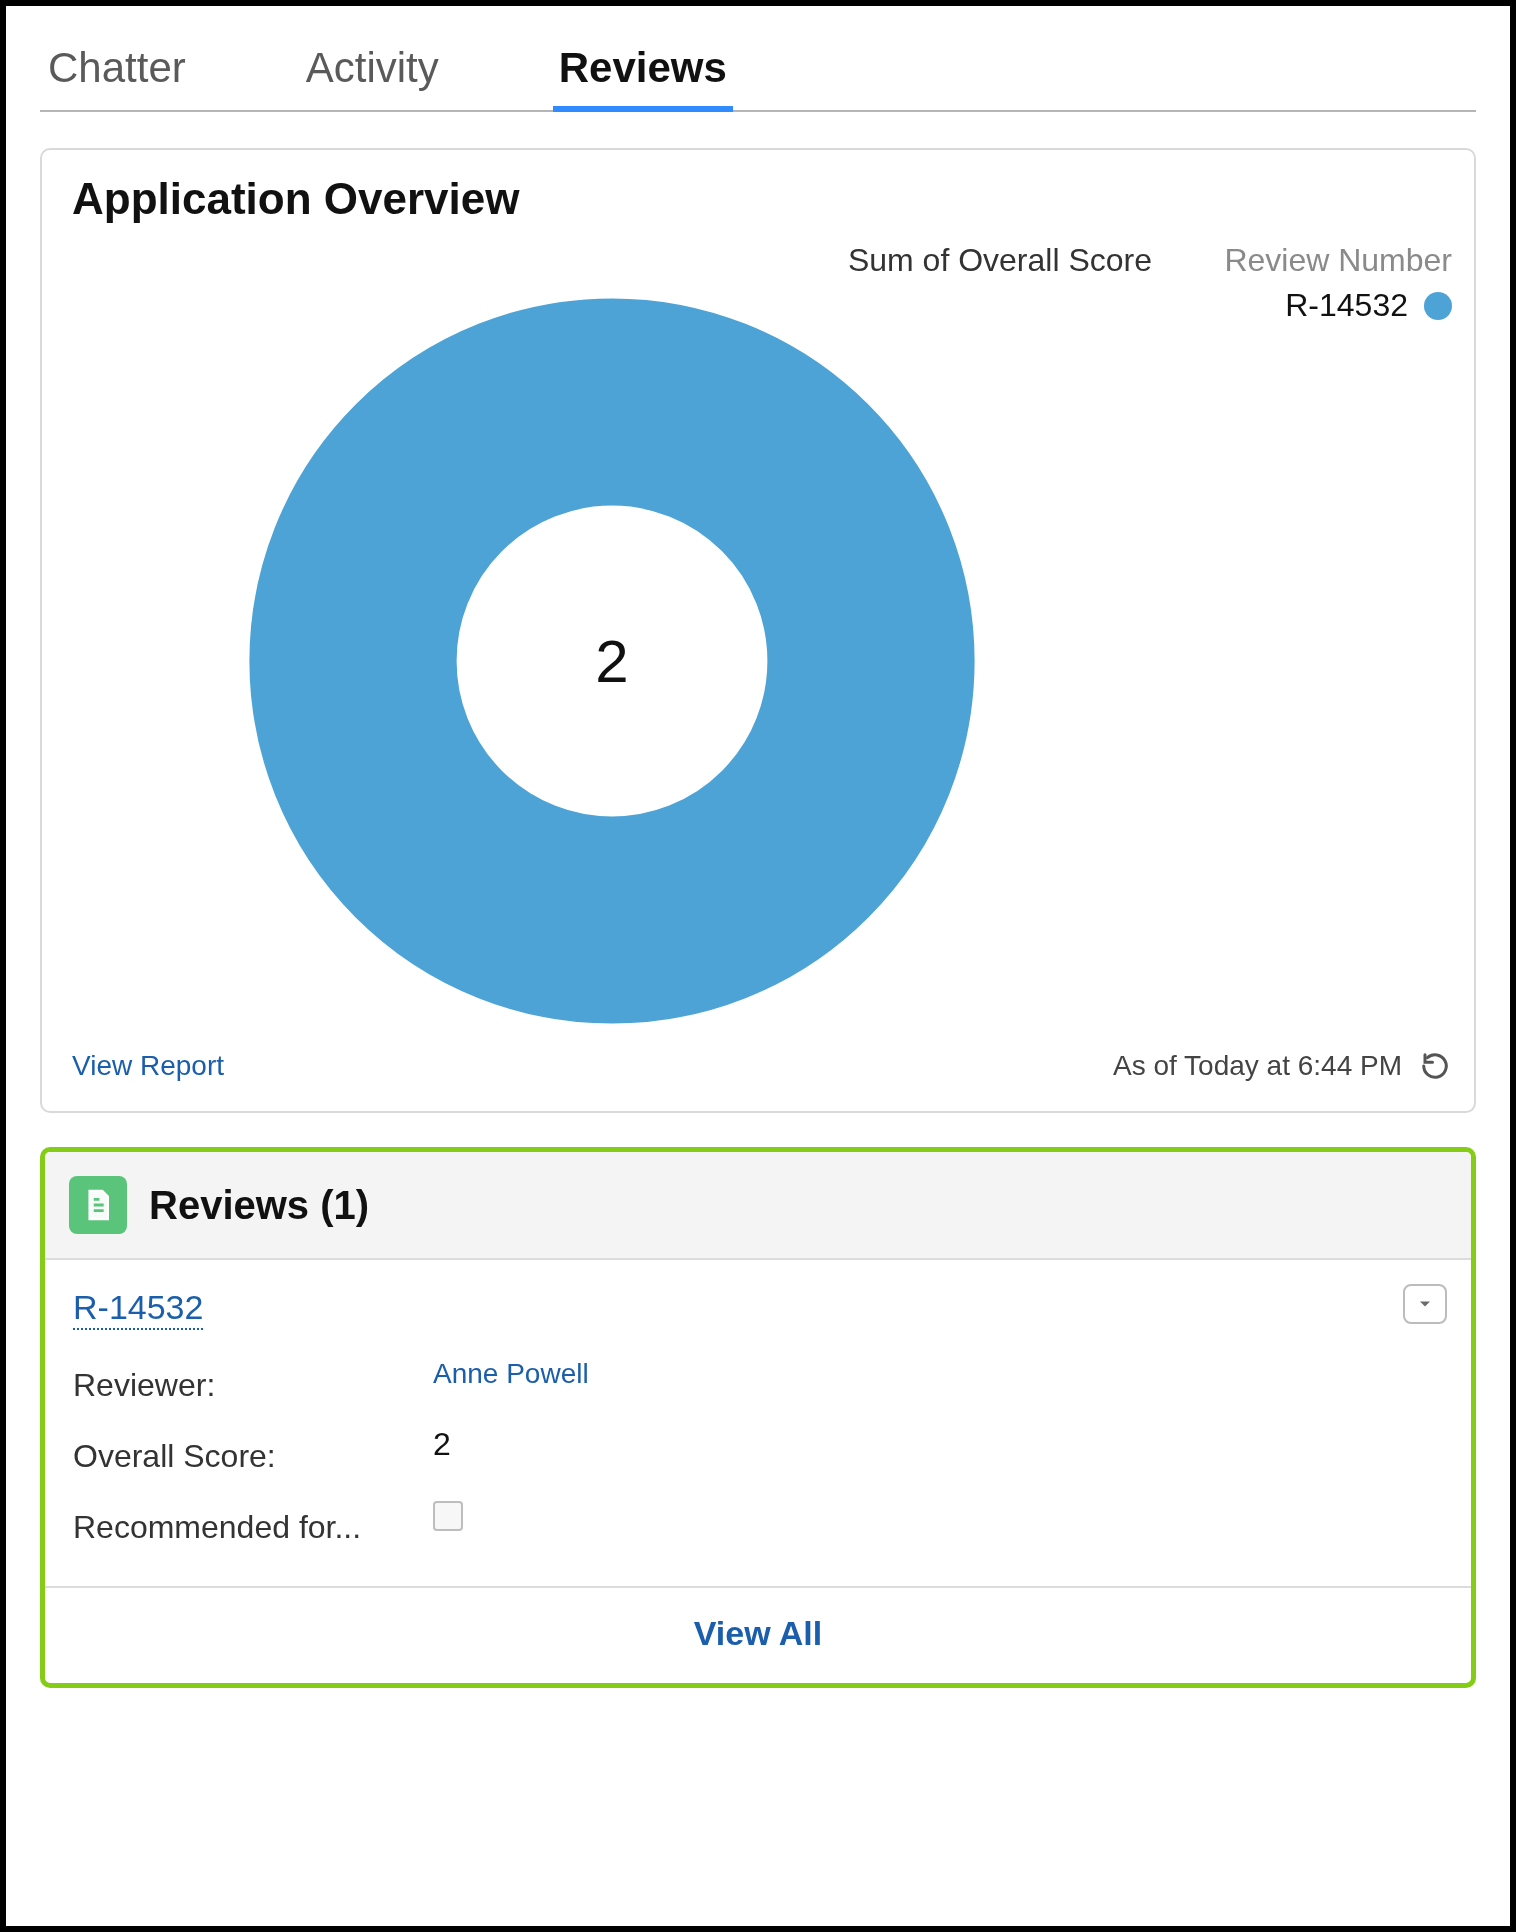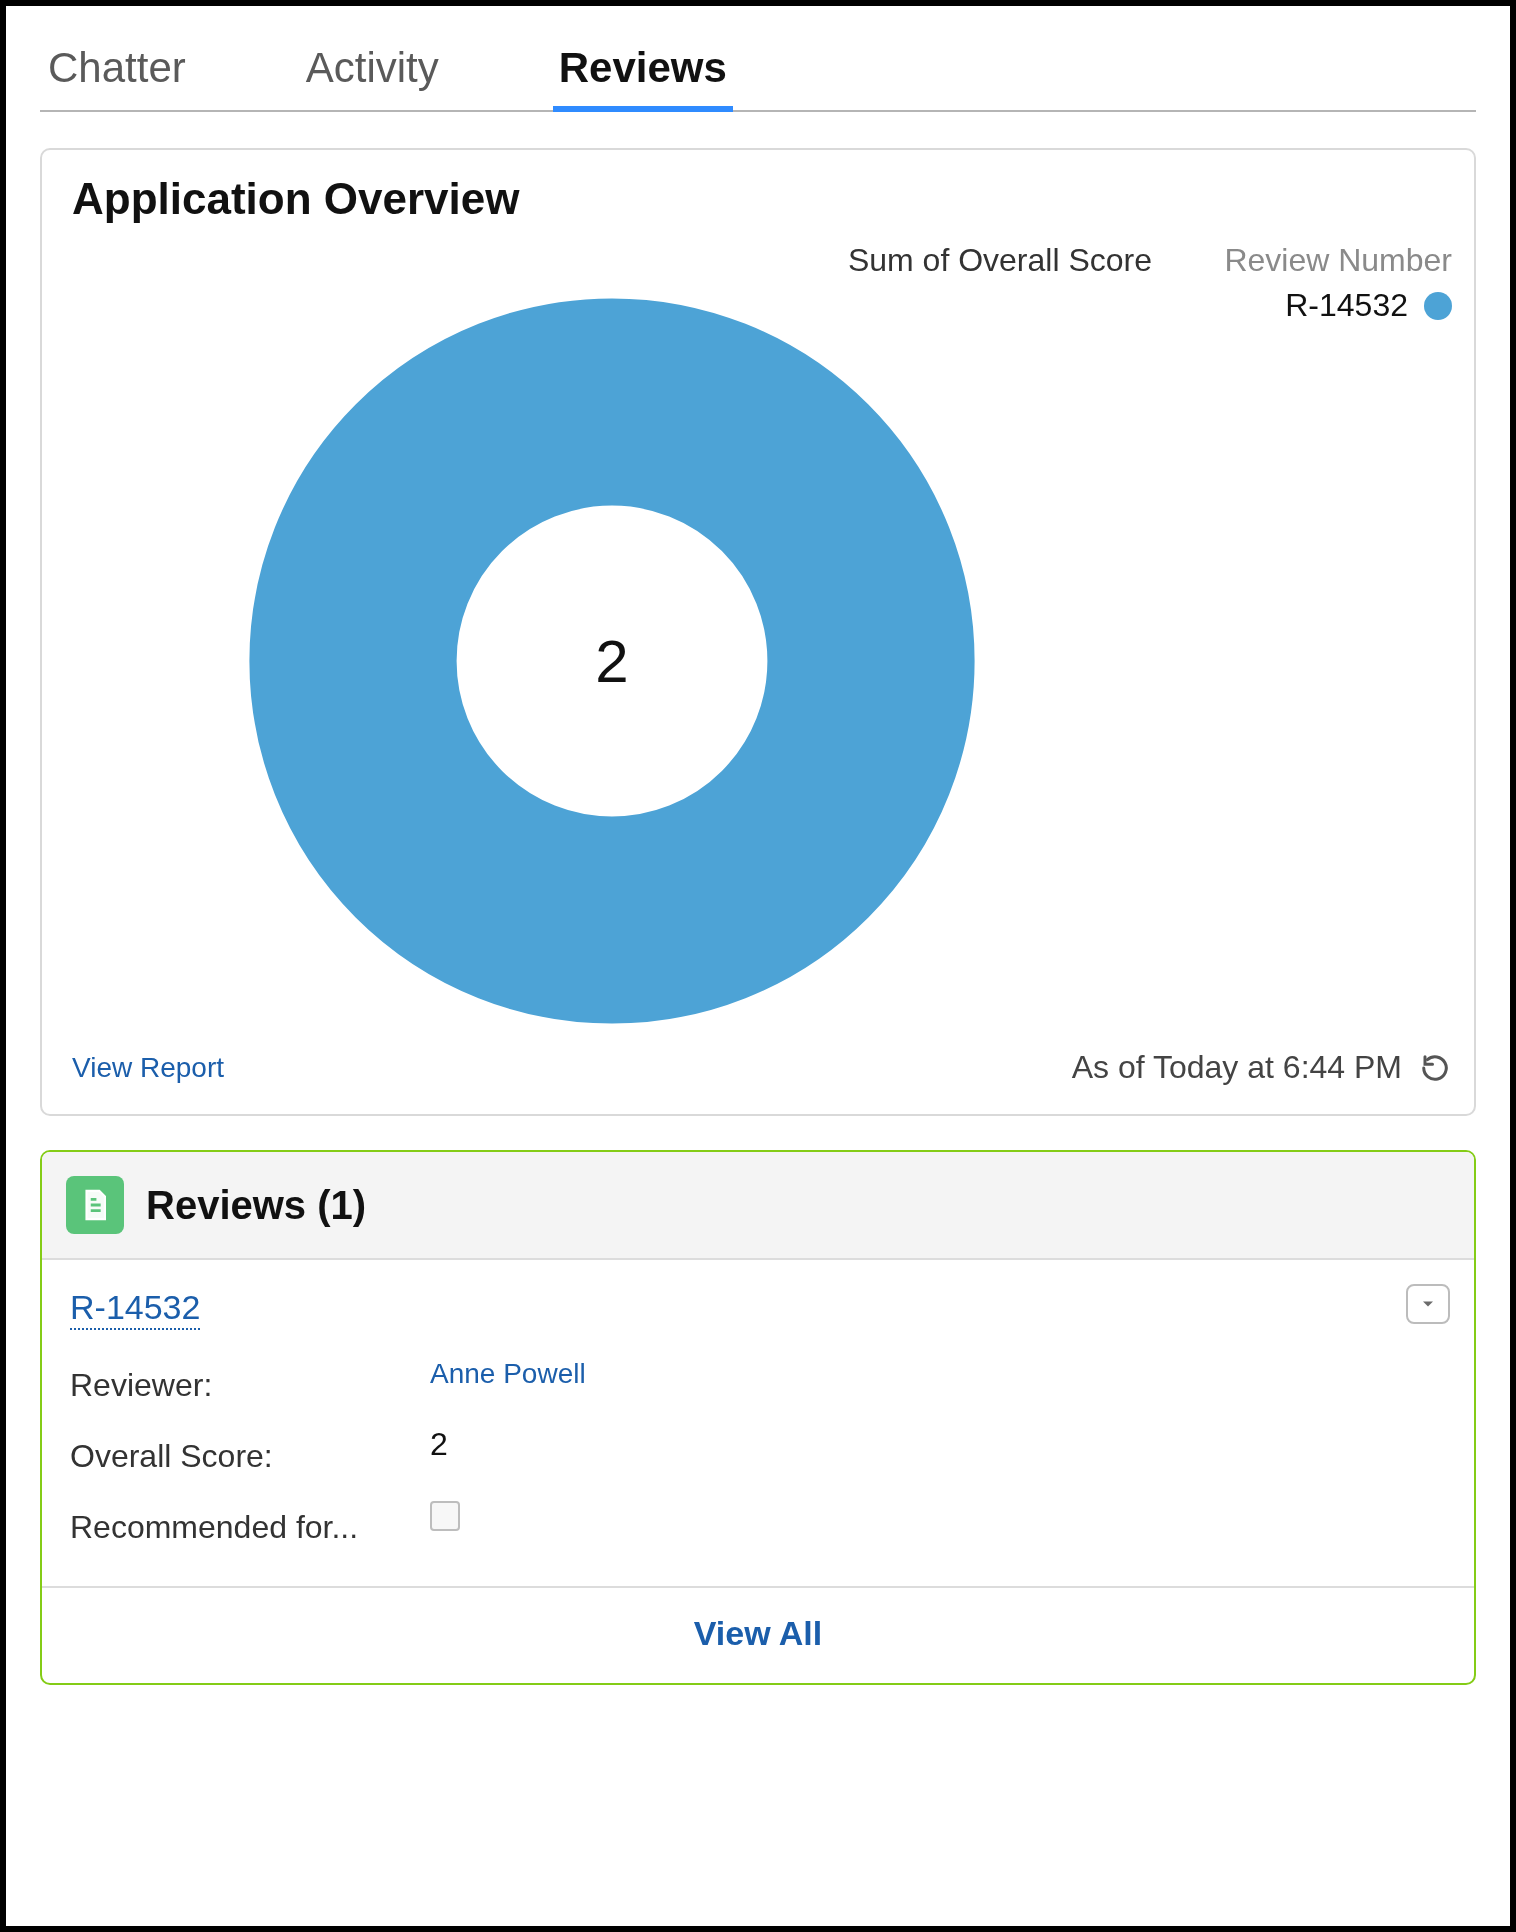--- a/index.html
+++ b/index.html
@@ -127,34 +127,34 @@
     font-size: 28px;
     cursor: pointer;
   }
   .footer-right {
     display: flex;
     align-items: center;
     gap: 16px;
   }
   .asof {
     color: #444;
-    font-size: 32px;
+    font-size: 28px;
   }
   .refresh-icon {
     width: 34px; height: 34px;
     display: inline-flex;
     align-items: center;
     justify-content: center;
     cursor: pointer;
   }
 
   
   .related {
     margin-top: 34px;
-    border: 2px solid #84cc16;
+    border: 5px solid #84cc16;
     border-radius: 10px;
     background: #fff;
     overflow: hidden;
   }
   .related-header {
     background: #f4f4f4;
     border-bottom: 2px solid #dcdcdc;
     padding: 24px 24px;
     display: flex;
     align-items: center;

